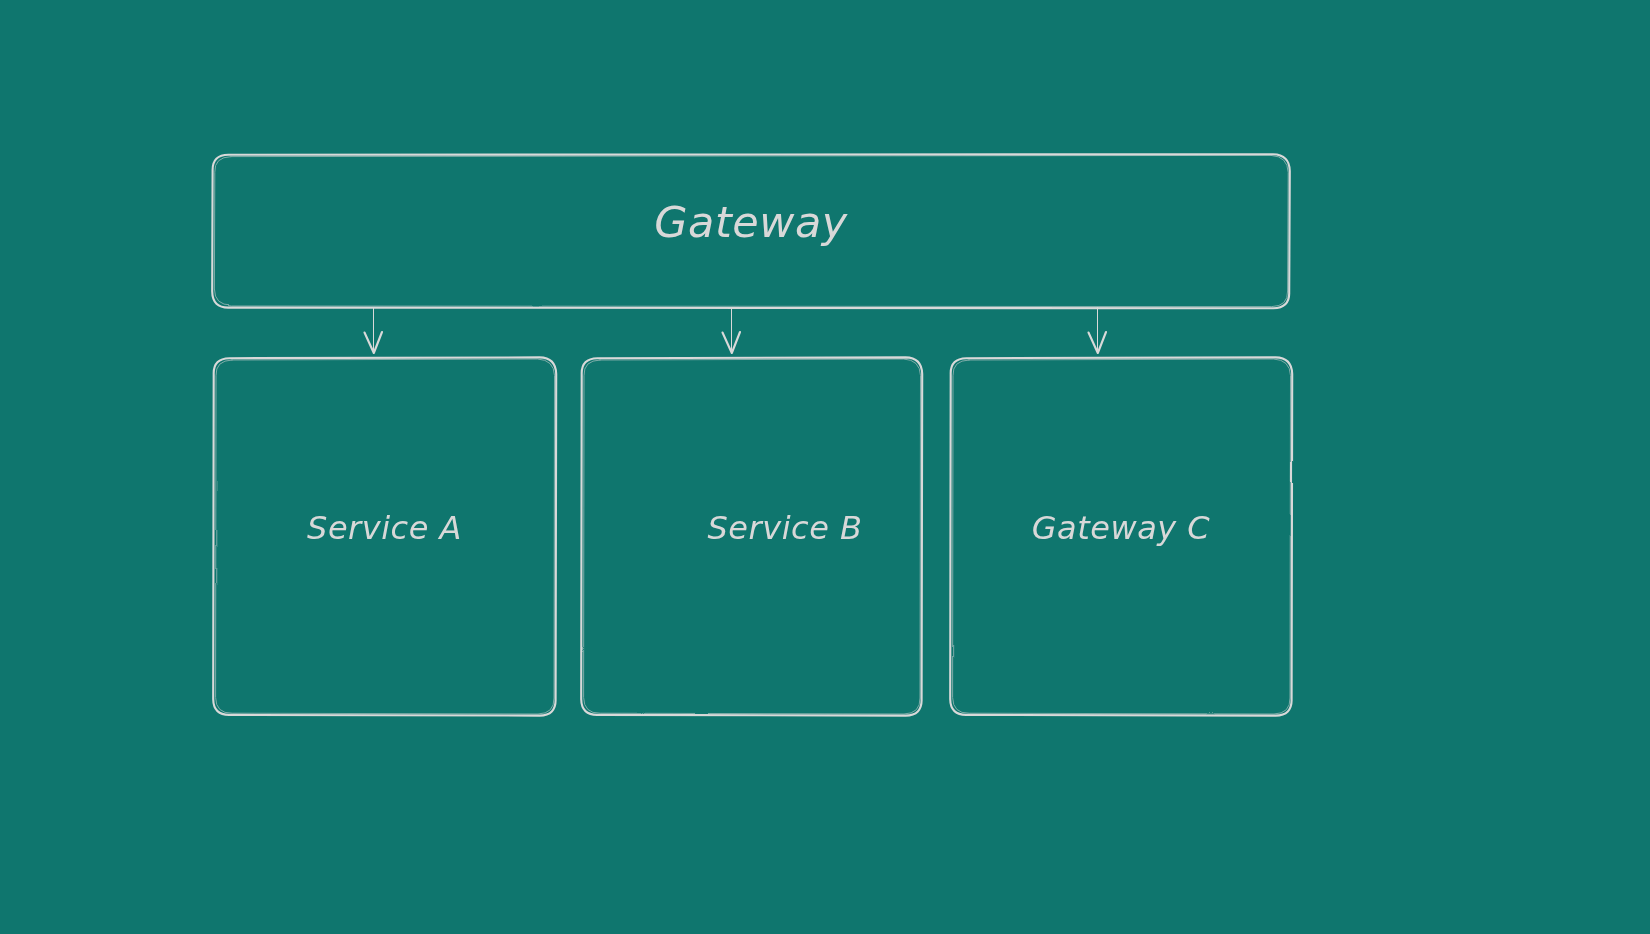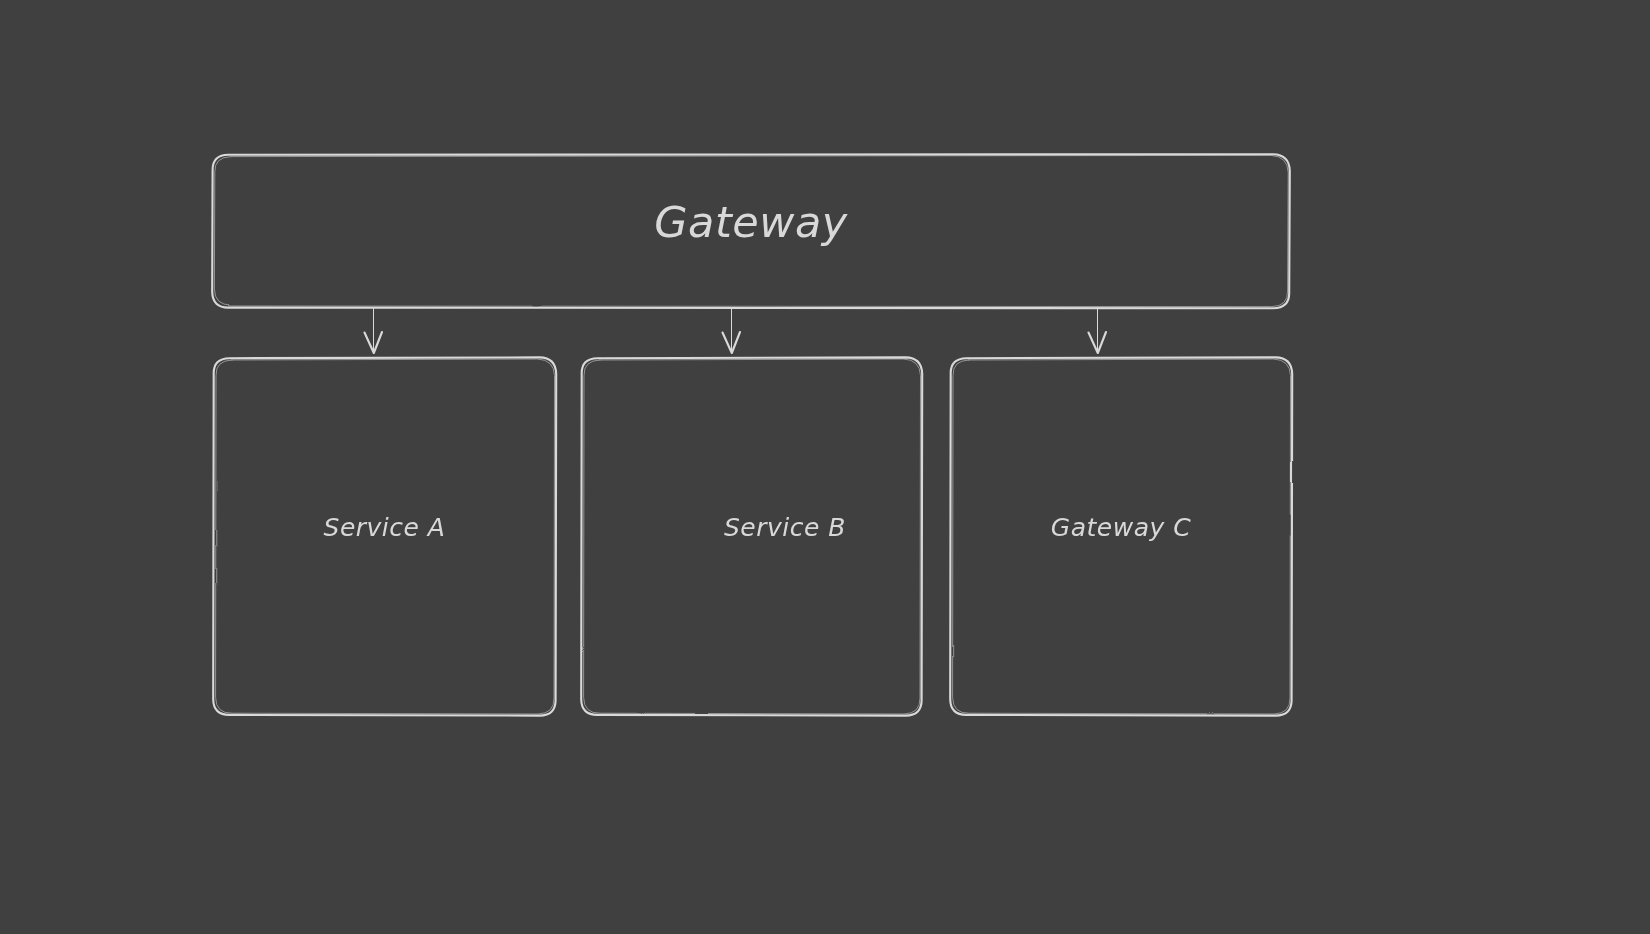--- a/index.html
+++ b/index.html
@@ -40,31 +40,31 @@
   }
   .node-label.gateway {
     left: 212px;
     top: 196px;
     width: 1078px;
     font-size: 43px;
     line-height: 52px;
   }
   .node-label.service {
     top: 512px;
-    font-size: 25px;
+    font-size: 32px;
     line-height: 32px;
   }
   .node-label.svc-a { left: 213px; width: 343px; }
   .node-label.svc-b { left: 581px; width: 408px; }
   .node-label.svc-c { left: 950px; width: 342px; }
 </style>
 </head>
 <body>
 
-<div id="canvas-root" style="background: #404040;">
+<div id="canvas-root" style="background: #0f766e;">
 
   <svg id="diagram-svg" viewBox="0 0 1650 934">
     <defs>
       <filter id="rough" x="-5%" y="-5%" width="110%" height="110%">
         <feTurbulence type="fractalNoise" baseFrequency="0.012" numOctaves="2" seed="7" result="noise"></feTurbulence>
         <feDisplacementMap in="SourceGraphic" in2="noise" scale="1.6" xChannelSelector="R" yChannelSelector="G"></feDisplacementMap>
       </filter>
       <filter id="rough2" x="-5%" y="-5%" width="110%" height="110%">
         <feTurbulence type="fractalNoise" baseFrequency="0.016" numOctaves="2" seed="19" result="noise2"></feTurbulence>
         <feDisplacementMap in="SourceGraphic" in2="noise2" scale="1.9" xChannelSelector="R" yChannelSelector="G"></feDisplacementMap>

